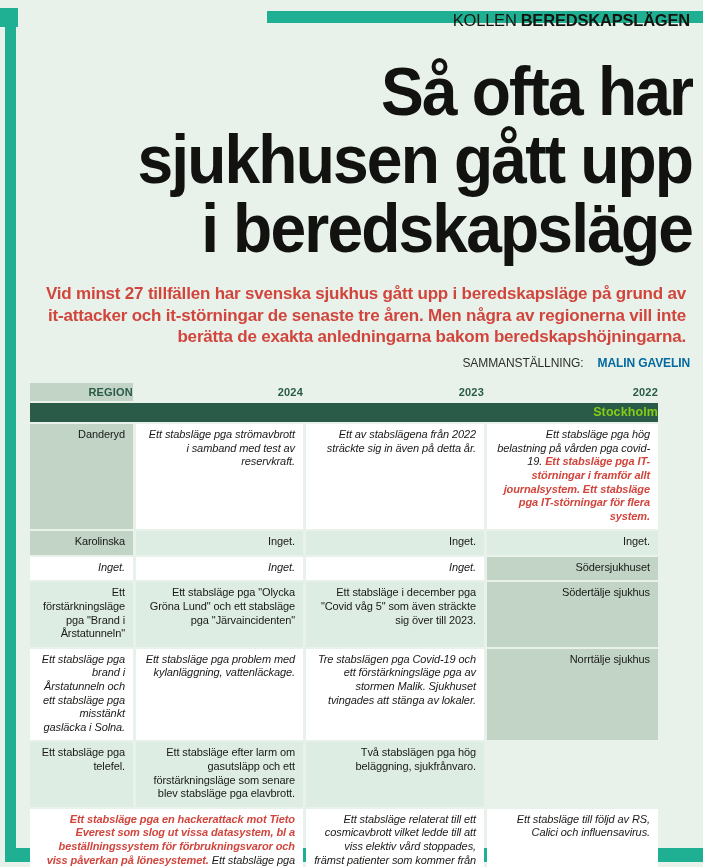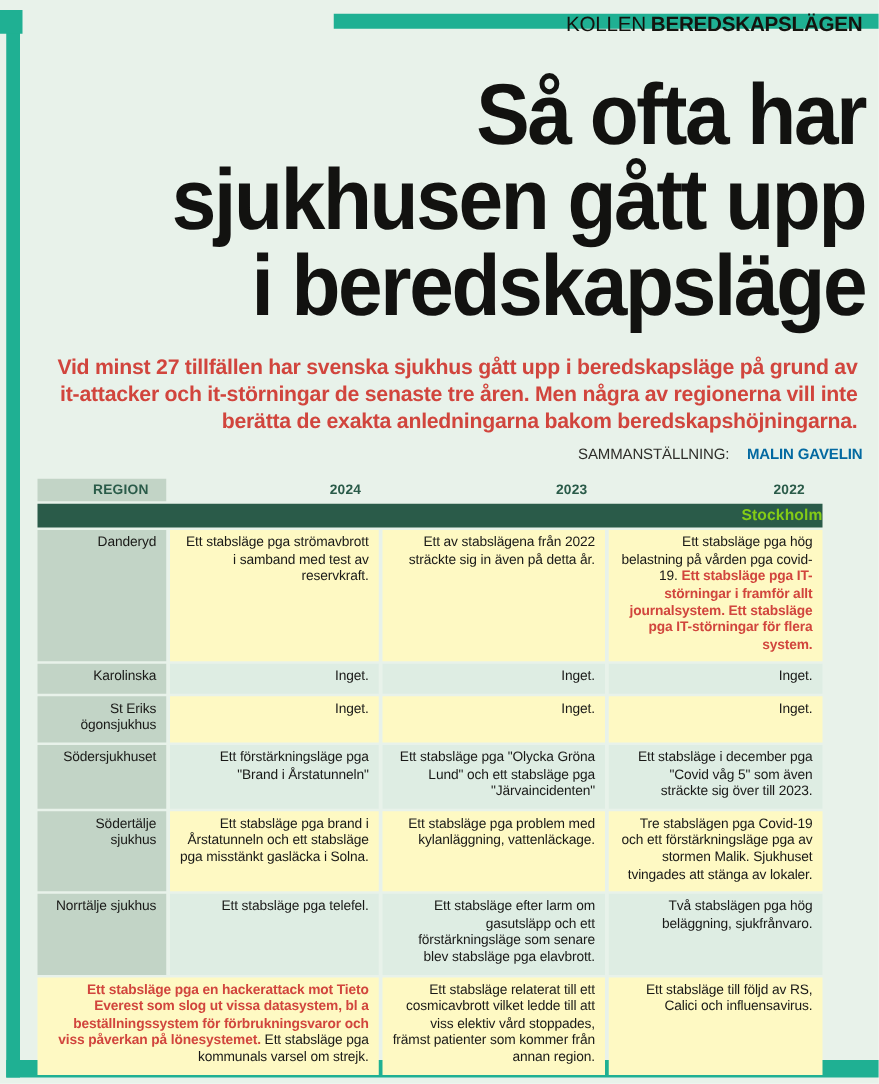--- a/index.html
+++ b/index.html
@@ -38,34 +38,34 @@
   .byline { margin-top:8px; font-size:12px; color:#2e2e2a; letter-spacing:-0.1px; }
   .byline .name { font-weight:700; color:#0369a1; margin-left:14px; }
 
   .grid {
     display:grid; margin-top:13px; width:628px;
     grid-template-columns:103px 167px 178px 171px;
     gap:2px 3px;
   }
   .th {
     font-weight:700; font-size:11px; line-height:16px; letter-spacing:0.2px;
-    color:#2a5b49; padding:1px 14px 1px 8px;
+    color:#2a5b49; padding:1px 0 1px 8px;
   }
   .th.region-head { background:#c2d4c6; }
   .section-bar {
     grid-column:1 / -1; background:#2a5b49; color:#84cc16;
     font-weight:700; font-size:12.5px; line-height:19px; height:19px;
     padding-left:20px; letter-spacing:0.1px;
   }
   .cell {
     padding:4px 8px 6px; font-size:11px; line-height:13.6px;
     letter-spacing:-0.1px; color:#191917;
   }
   .cell.region { background:#c2d4c6; font-weight:400; word-break:break-word; }
-  .cell.green  { background:#fef9c3; }
+  .cell.green  { background:#ffffff;font-style:italic; }
   .cell.light  { background:#deede3; }
   .seg-red  { color:#d1453d; font-weight:700; }
   .seg-dark { color:#191917; }
 </style>
 </head>
 <body>
 
 <div class="page">
   <div class="bar-left"></div>
   <div class="bar-tick"></div>
@@ -94,21 +94,20 @@
         <div class="th">2022</div>
         <div class="section-bar">Stockholm</div>
         <div class="cell region">Danderyd</div>
         <div class="cell green"><span class="seg-dark">Ett stabsläge pga strömavbrott i samband med test av reservkraft.</span></div>
         <div class="cell green"><span class="seg-dark">Ett av stabslägena från 2022 sträckte sig in även på detta år.</span></div>
         <div class="cell green"><span class="seg-dark">Ett stabsläge pga hög belastning på vården pga covid-19.</span> <span class="seg-red">Ett stabsläge pga IT-störningar i framför allt journalsystem. Ett stabsläge pga IT-störningar för flera system.</span></div>
         <div class="cell region">Karolinska</div>
         <div class="cell light"><span class="seg-dark">Inget.</span></div>
         <div class="cell light"><span class="seg-dark">Inget.</span></div>
         <div class="cell light"><span class="seg-dark">Inget.</span></div>
-        <div class="cell region">St Eriks ögonsjukhus</div>
         <div class="cell green"><span class="seg-dark">Inget.</span></div>
         <div class="cell green"><span class="seg-dark">Inget.</span></div>
         <div class="cell green"><span class="seg-dark">Inget.</span></div>
         <div class="cell region">Södersjukhuset</div>
         <div class="cell light"><span class="seg-dark">Ett förstärkningsläge pga "Brand i Årstatunneln"</span></div>
         <div class="cell light"><span class="seg-dark">Ett stabsläge pga "Olycka Gröna Lund" och ett stabsläge pga "Järvaincidenten"</span></div>
         <div class="cell light"><span class="seg-dark">Ett stabsläge i december pga "Covid våg 5" som även sträckte sig över till 2023.</span></div>
         <div class="cell region">Södertälje sjukhus</div>
         <div class="cell green"><span class="seg-dark">Ett stabsläge pga brand i Årstatunneln och ett stabsläge pga misstänkt gasläcka i Solna.</span></div>
         <div class="cell green"><span class="seg-dark">Ett stabsläge pga problem med kylanläggning, vattenläckage.</span></div>

